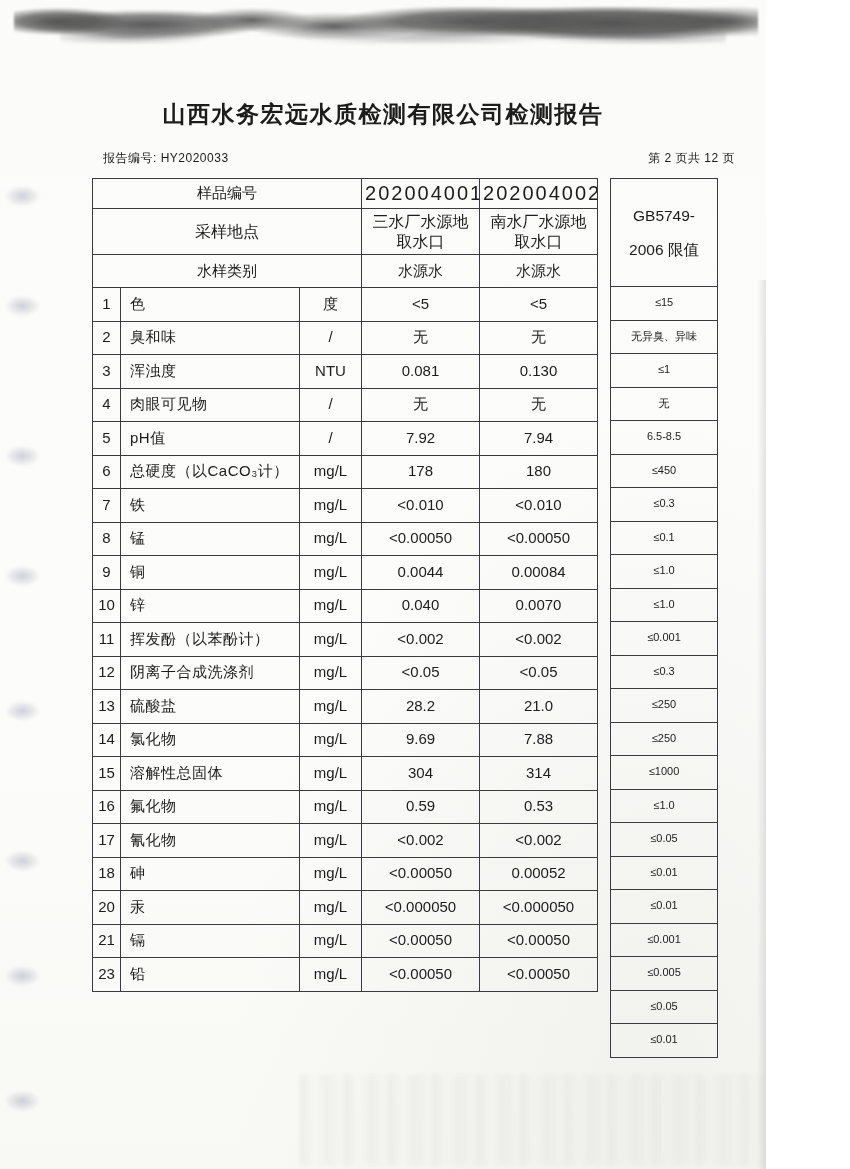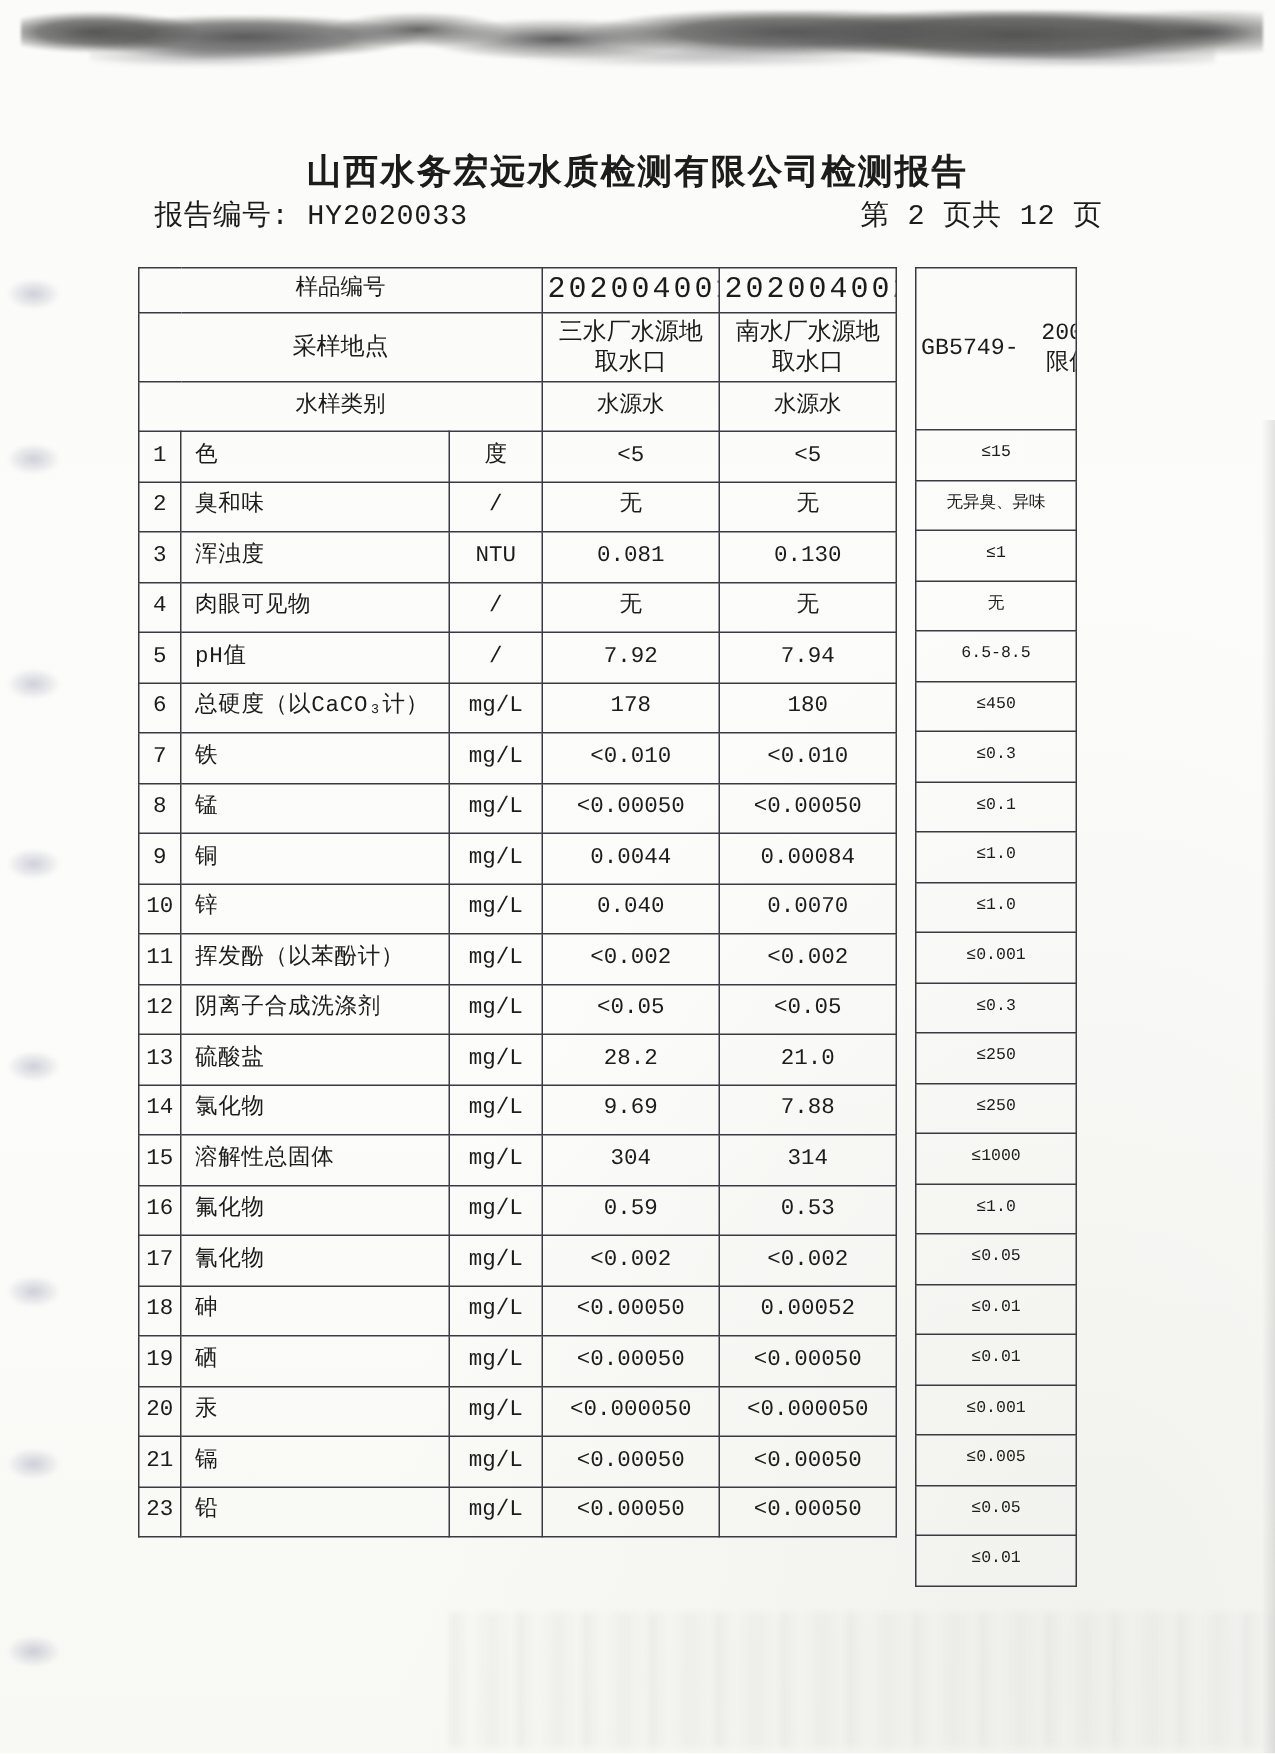--- a/index.html
+++ b/index.html
@@ -1,23 +1,23 @@
 <!DOCTYPE html>
 <html><head>
 <meta charset="utf-8">
 <style>
   html,body{margin:0;padding:0;background:#ffffff;}
   .page{
     position:relative;
-    width:850px;height:1169px;
+    width:766px;height:1169px;
     background:
       radial-gradient(ellipse at 85% 95%, #f1f1ee 0%, rgba(241,241,238,0) 45%),
       linear-gradient(180deg,#fbfbf9 0%,#fcfcfa 60%,#f8f8f5 100%);
     overflow:hidden;
-    font-family:Liberation Mono, monospace;
+    font-family:Liberation Sans, sans-serif;
     color:#1c1c1c;
   }
   
   .scan-top{
     position:absolute;top:7px;left:14px;right:8px;height:32px;
     background:
       radial-gradient(ellipse 70px 14px at 6% 45%, #474747 0%, rgba(70,70,70,.75) 55%, rgba(70,70,70,0) 100%),
       radial-gradient(ellipse 120px 15px at 18% 55%, #4d4d4d 0%, rgba(77,77,77,.7) 60%, rgba(77,77,77,0) 100%),
       radial-gradient(ellipse 60px 12px at 32% 40%, #555 0%, rgba(85,85,85,0) 100%),
       radial-gradient(ellipse 90px 14px at 43% 60%, #505050 0%, rgba(80,80,80,0) 100%),
@@ -50,43 +50,43 @@
   .scan-right{
     position:absolute;right:0;top:280px;bottom:0;width:9px;
     background:linear-gradient(90deg,rgba(0,0,0,0),rgba(180,180,178,.35));
   }
   
   .doc-title{
     position:absolute;top:99px;left:0;width:100%;
     text-align:center;font-size:23px;font-weight:bold;letter-spacing:1.5px;
   }
   .meta-row{
-    position:absolute;top:130px;left:103px;width:632px;
+    position:absolute;top:150px;left:103px;width:632px;
     display:flex;justify-content:space-between;align-items:center;
-    font-size:19px;letter-spacing:.5px;
+    font-size:12px;letter-spacing:.5px;
   }
   
   .table-wrap{position:absolute;top:178px;left:92px;display:flex;gap:12px;align-items:flex-start;}
   table{border-collapse:collapse;table-layout:fixed;}
   td{
     border:1px solid #3a3a42;
     text-align:center;vertical-align:middle;
     font-size:15px;line-height:1.25;
     padding:0 3px;overflow:hidden;
   }
   .main-table{width:505px;}
   .main-table .hrow1 td{height:29px;}
   .main-table .hrow2 td{height:45px;font-size:16px;}
   .main-table .hrow3 td{height:32px;}
   .main-table tbody td{height:32.5px;}
   .main-table .param{text-align:left;padding-left:9px;letter-spacing:.5px;}
   .sample-id{letter-spacing:2px;font-size:20px;}
   .limit-table{width:107px;}
   .limit-table .lhead{height:107px;font-size:15.5px;}
-  .limit-table .lhead .lh-inner{display:flex;gap:15px;align-items:center;}
+  .limit-table .lhead .lh-inner{display:flex;flex-direction:column;gap:15px;align-items:center;}
   .limit-table tbody td{height:32.5px;font-size:11px;}
 </style>
 </head>
 <body>
 
 <div class="page">
 
   <div class="scan-top"></div>
   <div class="scan-top2"></div>
   <div class="edge-smudge" style="top:175px"></div>
@@ -254,27 +254,20 @@
             <td>&lt;0.002</td>
           </tr>
           <tr>
             <td>18</td>
             <td class="param">砷</td>
             <td>mg/L</td>
             <td>&lt;0.00050</td>
             <td>0.00052</td>
           </tr>
           <tr>
-            <td>19</td>
-            <td class="param">硒</td>
-            <td>mg/L</td>
-            <td>&lt;0.00050</td>
-            <td>&lt;0.00050</td>
-          </tr>
-          <tr>
             <td>20</td>
             <td class="param">汞</td>
             <td>mg/L</td>
             <td>&lt;0.000050</td>
             <td>&lt;0.000050</td>
           </tr>
           <tr>
             <td>21</td>
             <td class="param">镉</td>
             <td>mg/L</td>

